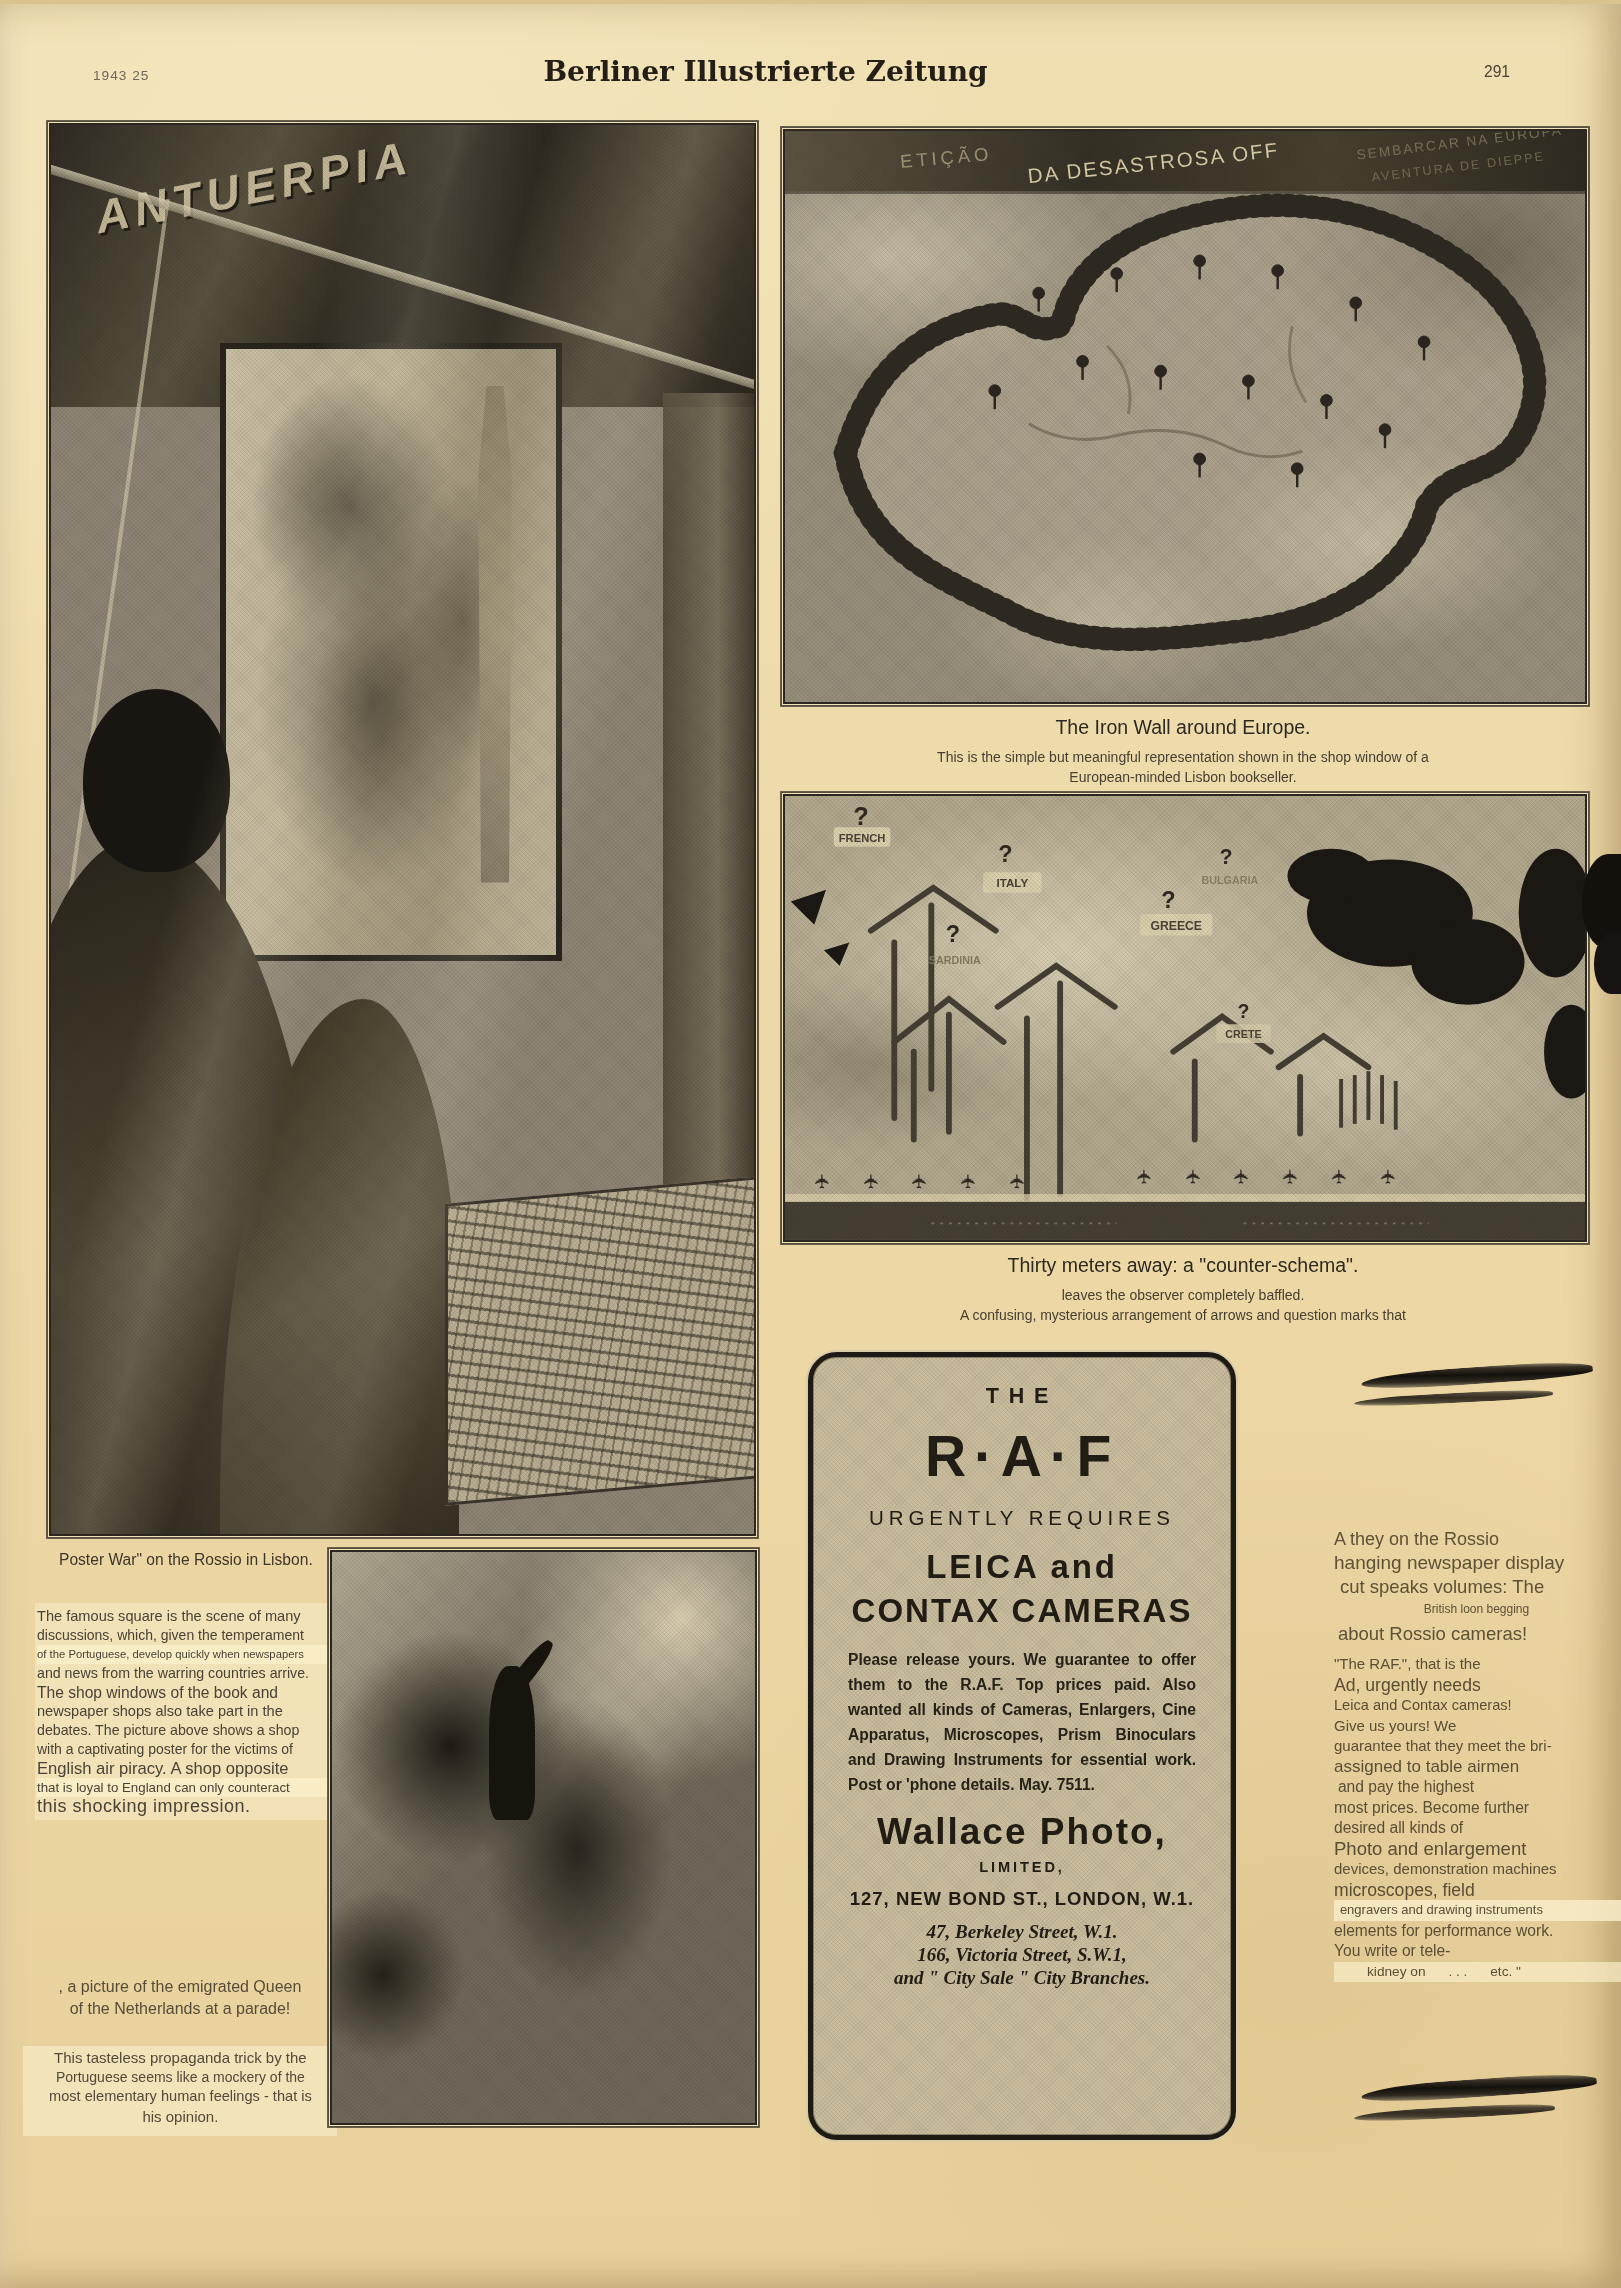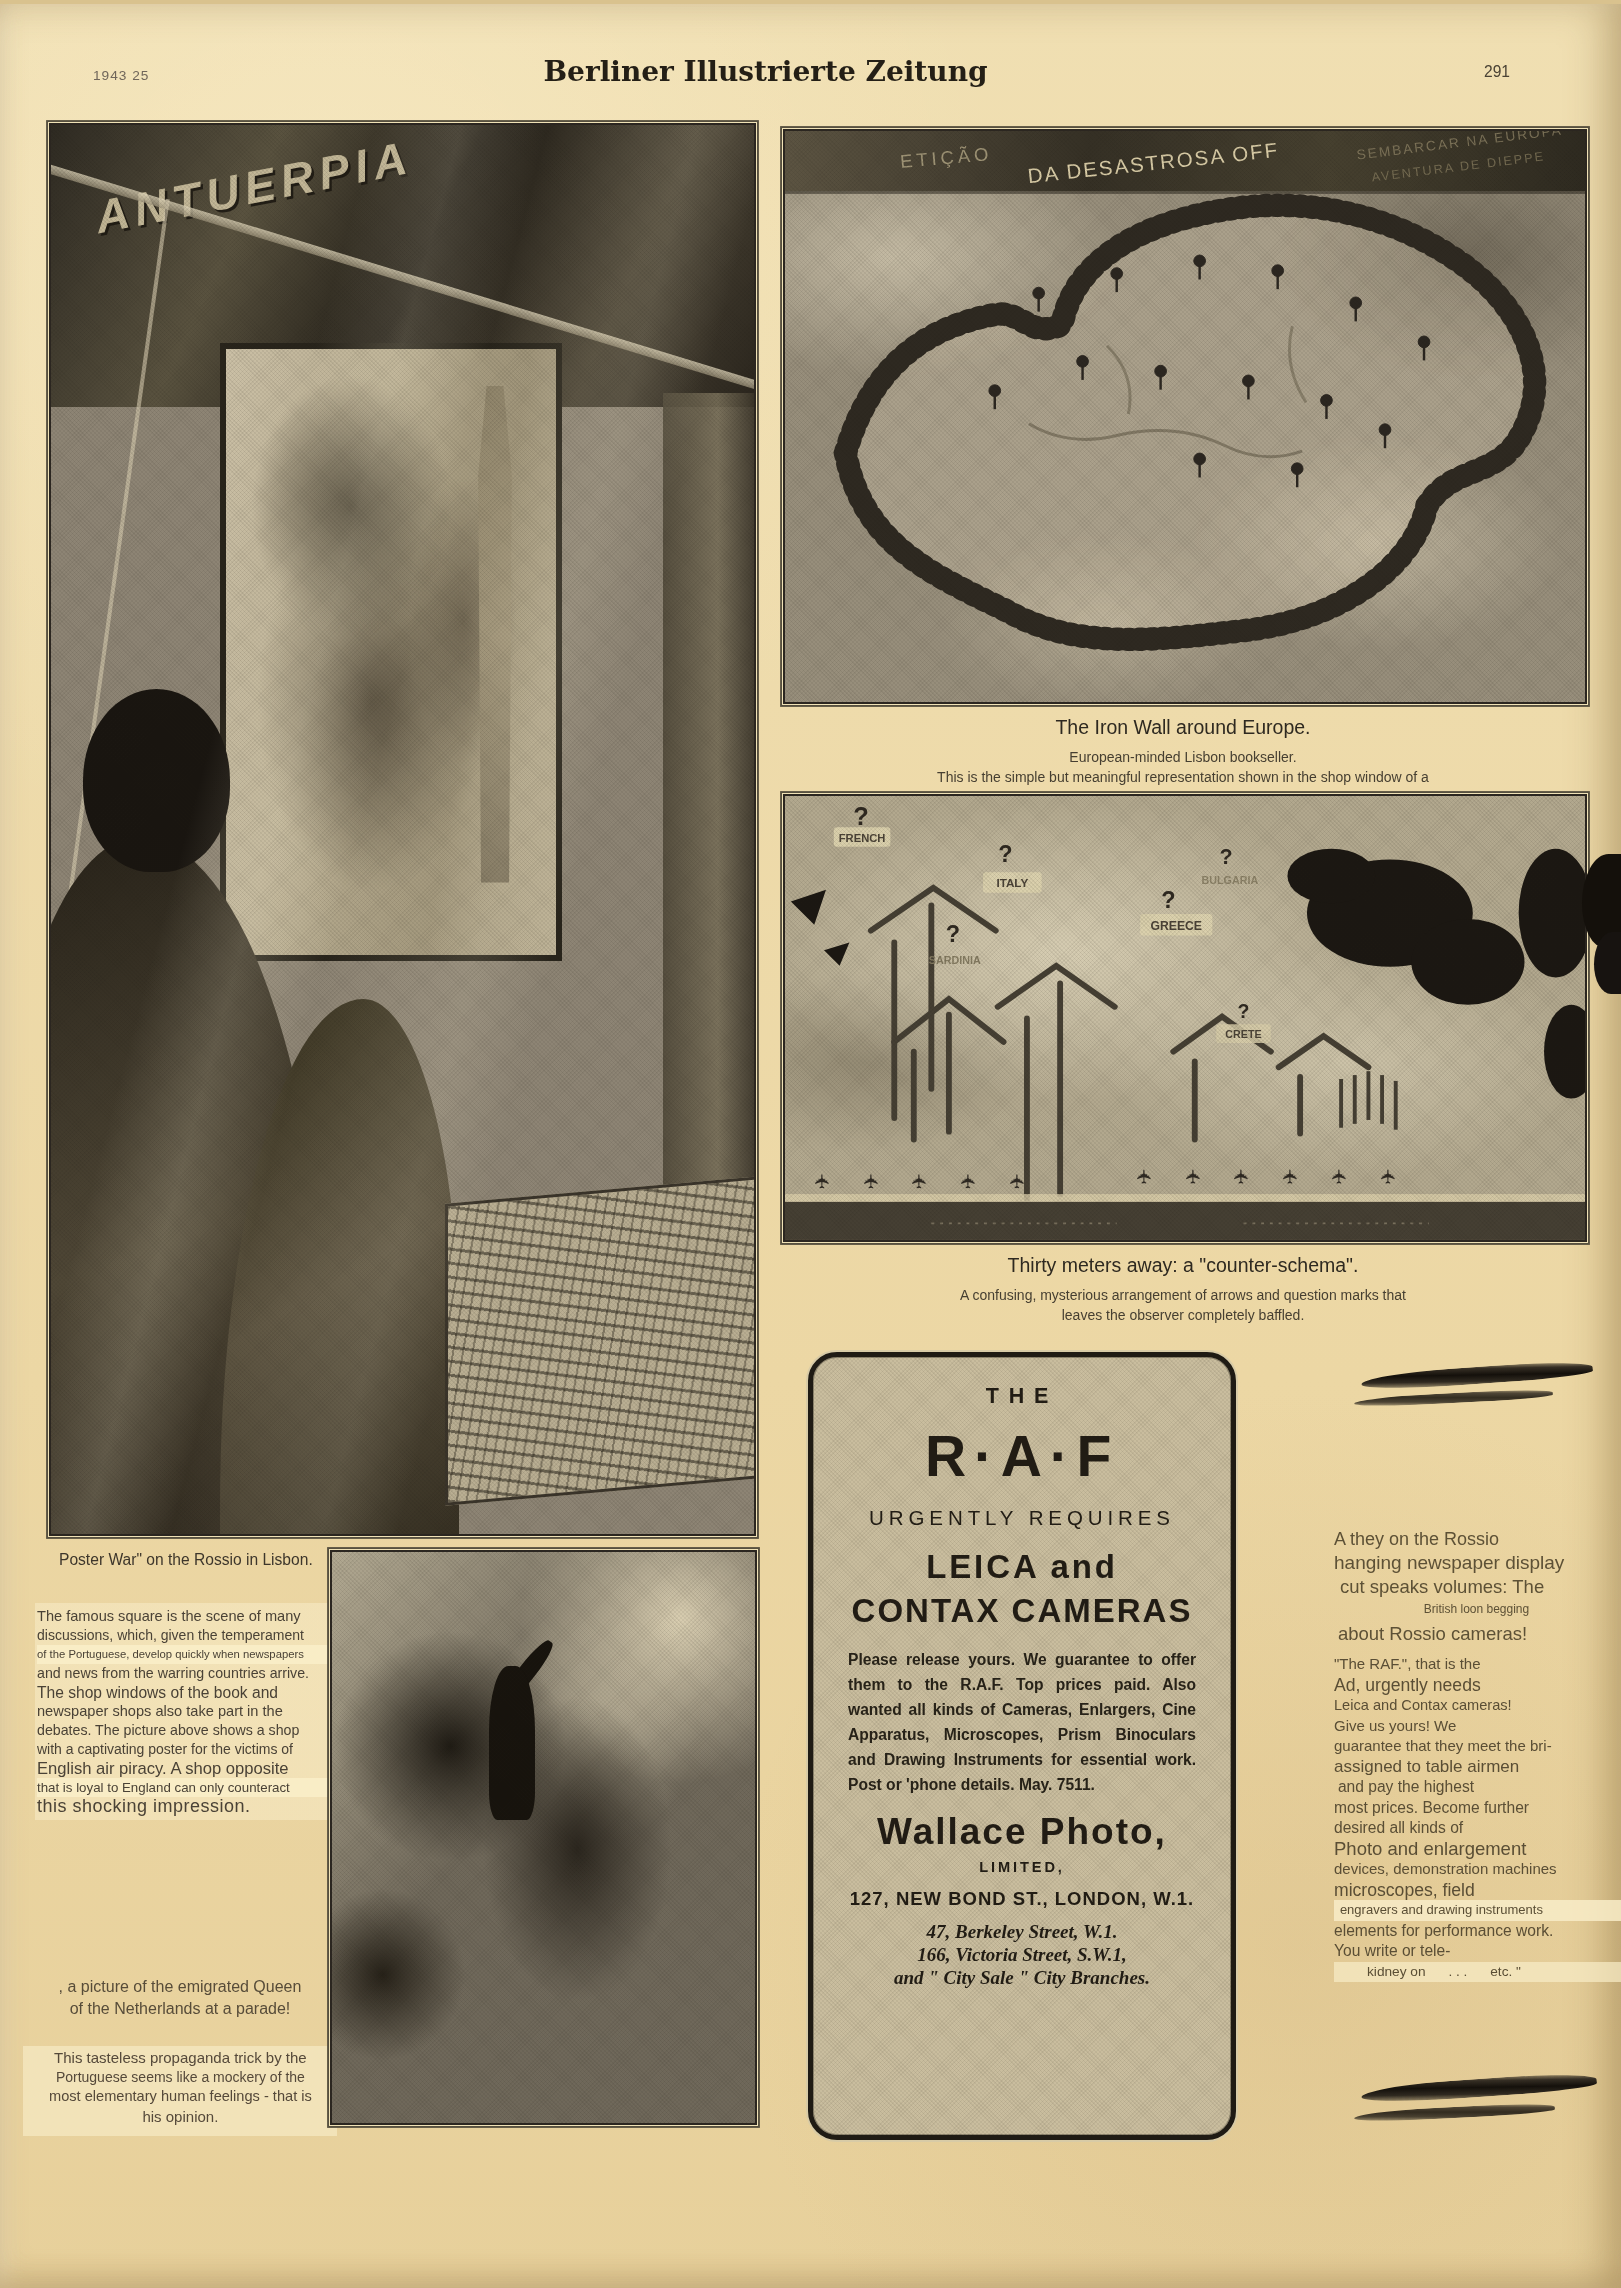--- a/index.html
+++ b/index.html
@@ -246,22 +246,22 @@
           <circle cx="615" cy="306" r="6"></circle>
         <line x1="215" y1="285" x2="215" y2="270" stroke-width="2.5"></line>
           <circle cx="215" cy="266" r="6"></circle>
       </g>
     </svg>
     <div class="grain"></div>
   </div>
 
   <div class="abs capblock cap-m1">
     <div class="t">The Iron Wall around Europe.</div>
+    <div class="s">This is the simple but meaningful representation shown in the shop window of a</div>
     <div class="s">European-minded Lisbon bookseller.</div>
-    <div class="s">This is the simple but meaningful representation shown in the shop window of a</div>
   </div>
 
   <div class="abs frame map2">
     <svg width="800" height="444" viewBox="0 0 820 455">
       <g fill="#1b1712">
         <ellipse cx="620" cy="120" rx="85" ry="55"></ellipse>
         <ellipse cx="560" cy="82" rx="45" ry="28"></ellipse>
         <ellipse cx="700" cy="170" rx="58" ry="44"></ellipse>
         <ellipse cx="790" cy="120" rx="38" ry="66"></ellipse>
         <ellipse cx="806" cy="262" rx="28" ry="48"></ellipse>
@@ -328,22 +328,22 @@
       <g stroke="#9a9078" stroke-width="2" opacity="0.6">
         <line x1="150" y1="438" x2="340" y2="438" stroke-dasharray="3 6"></line>
         <line x1="470" y1="438" x2="660" y2="438" stroke-dasharray="3 6"></line>
       </g>
     </svg>
     <div class="grain"></div>
   </div>
 
   <div class="abs capblock cap-m2">
     <div class="t">Thirty meters away: a "counter-schema".</div>
+    <div class="s">leaves the observer completely baffled.</div>
     <div class="s">A confusing, mysterious arrangement of arrows and question marks that</div>
-    <div class="s">leaves the observer completely baffled.</div>
   </div>
 
   <div class="abs ad">
     <div class="ad-the">THE</div>
     <div class="ad-raf">R·A·F</div>
     <div class="ad-urg">URGENTLY  REQUIRES</div>
     <div class="ad-leica">LEICA  and</div>
     <div class="ad-contax">CONTAX  CAMERAS</div>
     <div class="ad-body">Please release yours.  We guarantee to offer them to the R.A.F.  Top prices paid.  Also wanted all kinds of Cameras, Enlargers, Cine Apparatus, Microscopes, Prism Binoculars and Drawing Instruments for essential work.  Post or 'phone details.  May. 7511.</div>
     <div class="ad-co">Wallace  Photo,</div>

